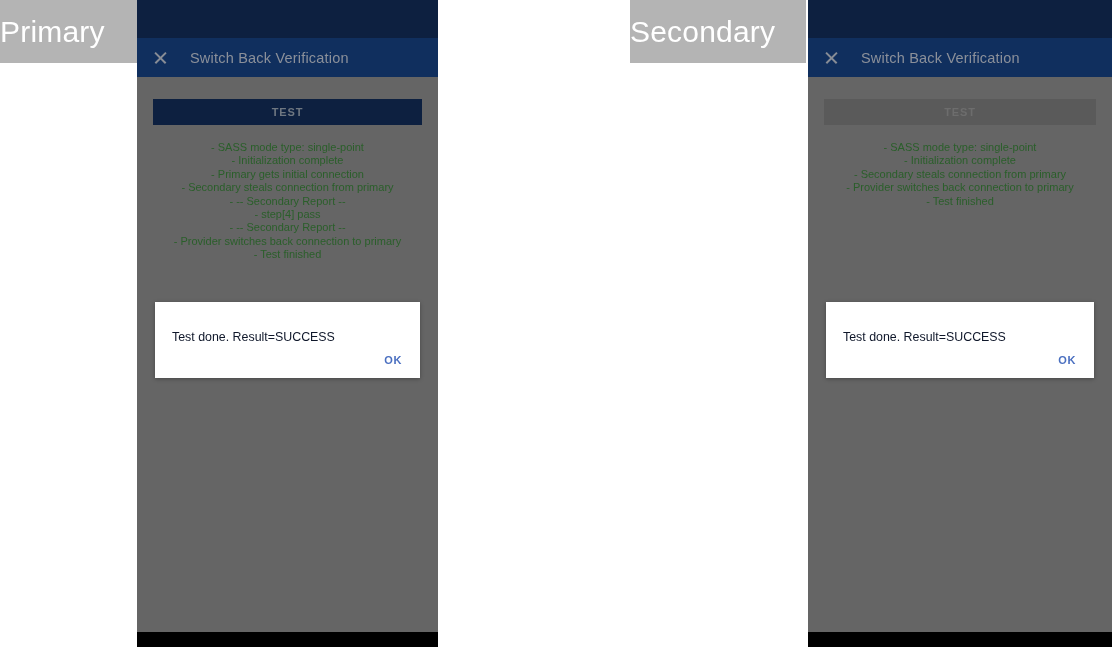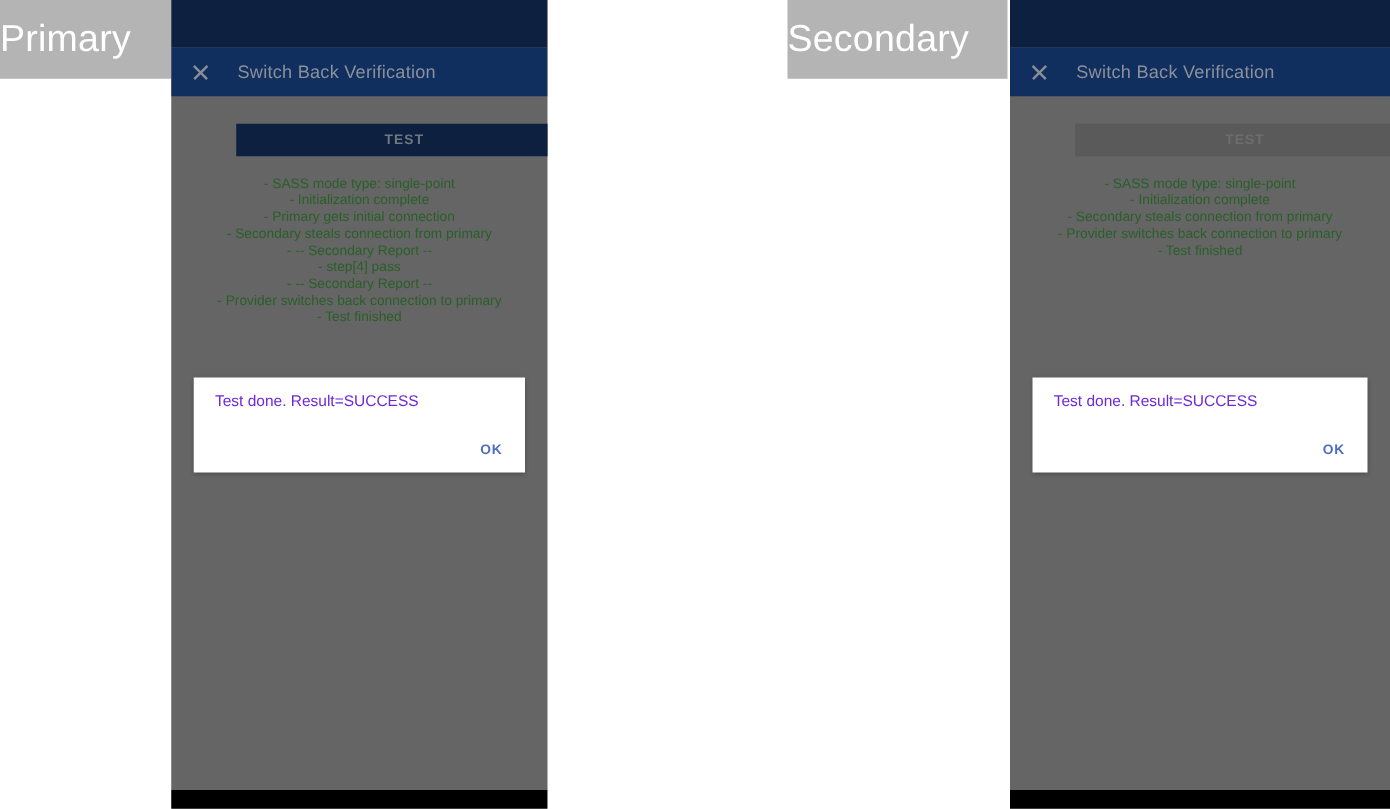--- a/index.html
+++ b/index.html
@@ -90,21 +90,20 @@
     width: 100%;
     height: 26px;
     line-height: 26px;
     text-align: center;
     font-size: 11px;
     font-weight: bold;
     letter-spacing: 0.9px;
     border: none;
     padding: 0;
     font-family: "Liberation Sans", sans-serif;
-    margin-left: 36px;
   }
   .test-button.enabled {
     background: #0d2040;
     color: #6f7781;
   }
   .test-button.disabled {
     background: #5a5a5a;
     color: #6d6d6d;
   }
 
@@ -126,23 +125,23 @@
     width: 265px;
     height: 76px;
     background: #ffffff;
     box-shadow: 0 1px 4px rgba(0,0,0,0.30);
     box-sizing: border-box;
   }
   #phone-secondary .dialog { width: 268px; }
   .dialog-message {
     position: absolute;
     left: 17px;
-    top: 12px;
+    top: 28px;
     font-size: 12.4px;
-    color: #6d28d9;
+    color: #0f172a;
     white-space: nowrap;
   }
   .dialog-ok {
     position: absolute;
     right: 14px;
     bottom: 10px;
     font-size: 11px;
     font-weight: bold;
     letter-spacing: 0.6px;
     color: #4a6fc0;

